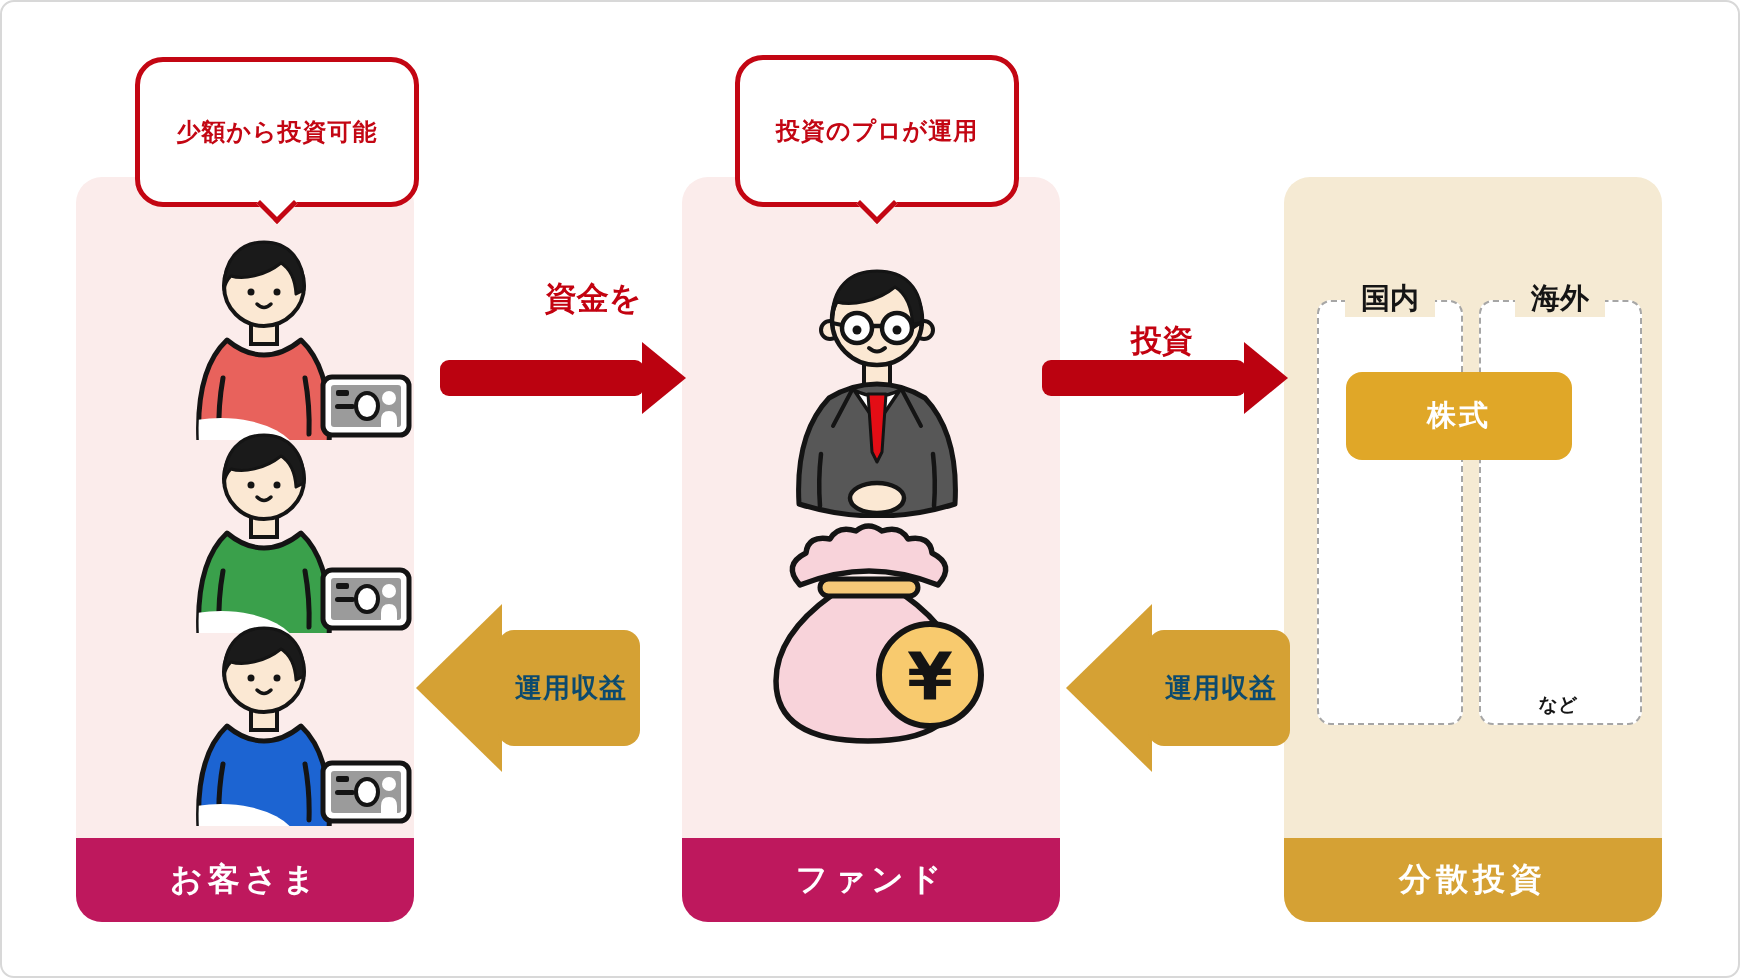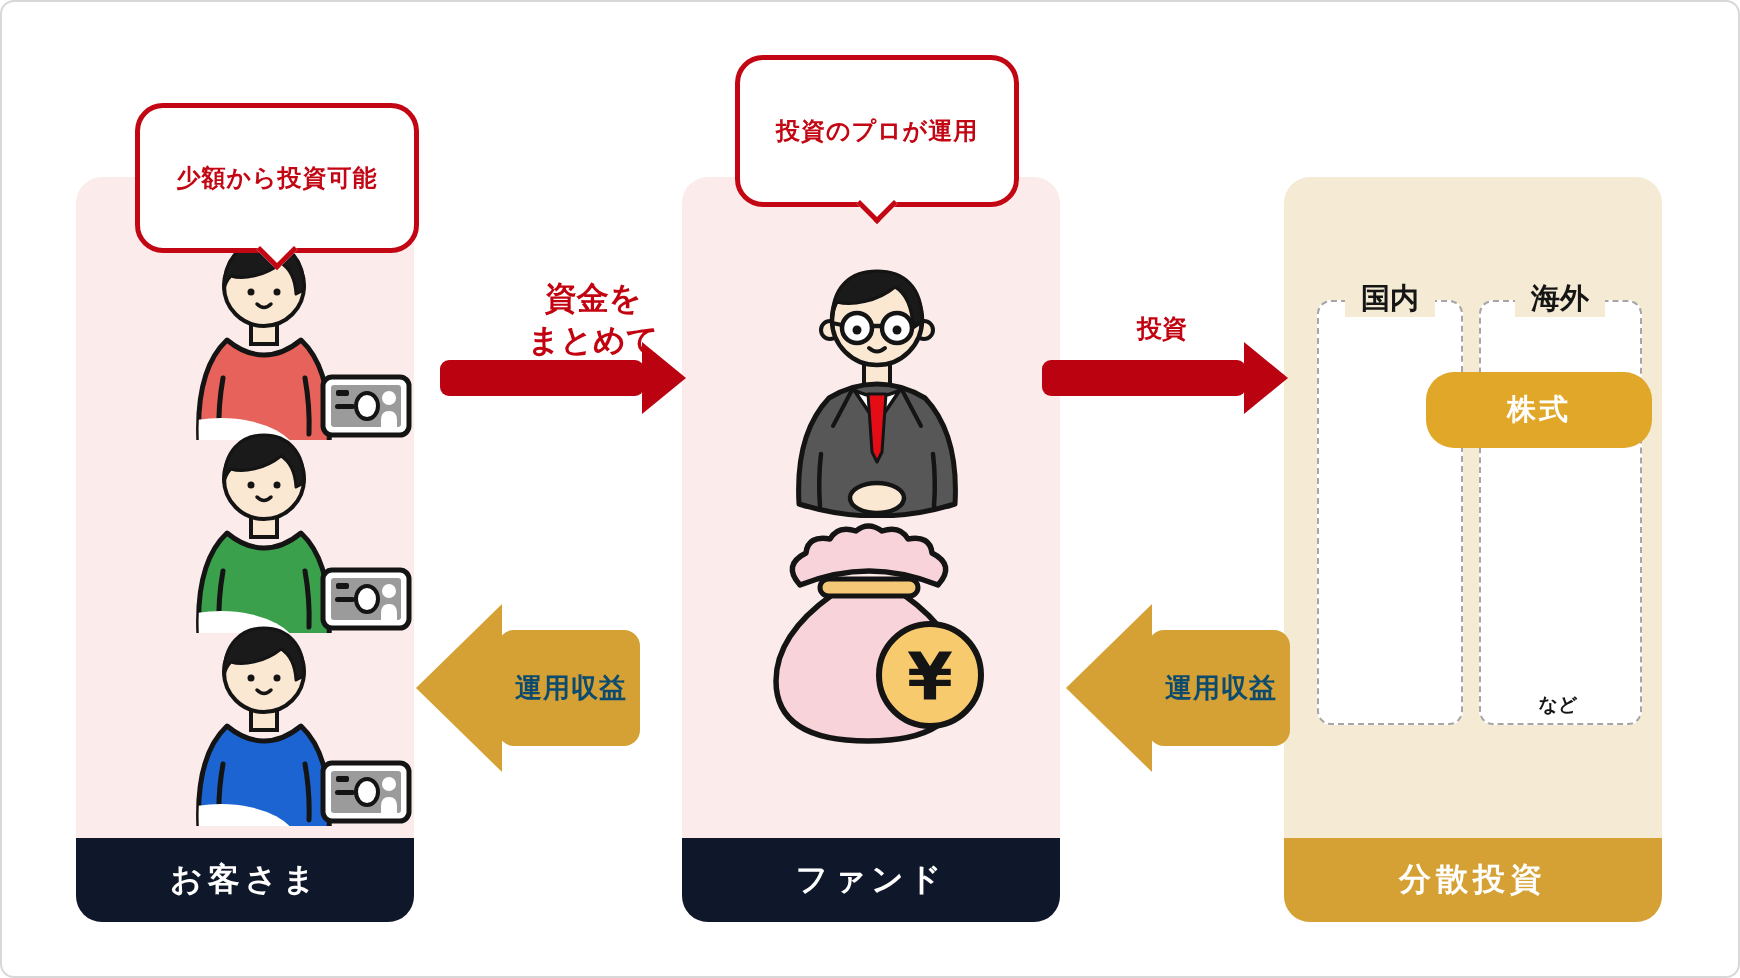--- a/index.html
+++ b/index.html
@@ -8,28 +8,28 @@
          font-family:"Liberation Sans","DejaVu Sans",sans-serif;}
 
   
   .panel{position:absolute;top:175px;height:745px;border-radius:26px;}
   .panel-customers{left:74px;width:338px;background:#FBECEB;}
   .panel-fund{left:680px;width:378px;background:#FBECEB;}
   .panel-div{left:1282px;width:378px;background:#F5EAD3;}
   .panel-footer{position:absolute;left:0;right:0;bottom:0;height:84px;border-radius:0 0 26px 26px;
       display:flex;align-items:center;justify-content:center;color:#fff;font-weight:800;
       font-size:32px;letter-spacing:5px;}
-  .footer-red{background:#0f172a;}
+  .footer-red{background:#be185d;}
   .footer-gold{background:#D5A134;}
 
   
   .bubble{position:absolute;background:#fff;border:5px solid #C30613;border-radius:28px;
       display:flex;align-items:center;justify-content:center;color:#C30613;font-weight:800;
       font-size:24px;letter-spacing:1px;z-index:6;}
-  .bubble-left{left:133px;top:55px;width:274px;height:140px;margin-top:46px;}
+  .bubble-left{left:133px;top:55px;width:274px;height:140px;}
   .bubble-middle{left:733px;top:53px;width:274px;height:142px;}
   .bubble-tail{position:absolute;left:50%;bottom:-16px;width:24px;height:24px;background:#fff;
       border-right:5px solid #C30613;border-bottom:5px solid #C30613;
       transform:translateX(-50%) rotate(45deg);}
 
   
   .customer-svg{position:absolute;width:190px;height:212px;z-index:2;}
   #p1{left:167px;top:226px;color:#E8625C;}
   #p2{left:167px;top:419px;color:#3AA04B;}
   #p3{left:167px;top:612px;color:#1C64D2;}
@@ -38,36 +38,36 @@
   .pro-svg{position:absolute;left:755px;top:246px;width:240px;height:270px;z-index:2;}
   .bag-svg{position:absolute;left:748px;top:515px;width:235px;height:235px;z-index:2;}
 
   
   .arrow-red{position:absolute;width:250px;height:80px;z-index:2;}
   #arrow-pool{left:436px;top:336px;} #arrow-invest{left:1038px;top:336px;}
   .arrow-gold{position:absolute;width:228px;height:172px;z-index:2;}
   #arrow-ret-a{left:1062px;top:600px;} #arrow-ret-b{left:412px;top:600px;}
   .arrow-label-red{position:absolute;color:#C30210;font-weight:800;text-align:center;z-index:3;}
   #label-pool{left:486px;top:276px;width:210px;font-size:32px;line-height:1.3;}
-  #label-invest{left:1105px;top:310px;width:110px;font-size:25px;}
+  #label-invest{left:1105px;top:318px;width:110px;font-size:31px;}
   .returns-label{position:absolute;width:146px;height:116px;display:flex;align-items:center;
       justify-content:center;color:#0c4a6e;font-weight:800;font-size:27px;letter-spacing:1px;z-index:3;}
   #label-ret-a{left:1146px;top:628px;}
   #label-ret-b{left:496px;top:628px;}
 
   
   .dashed-box{position:absolute;top:298px;height:425px;background:#fff;
       border:2px dashed #A6A6A6;border-radius:14px;z-index:2;box-sizing:border-box;}
   #box-domestic{left:1315px;width:146px;}
   #box-overseas{left:1477px;width:163px;}
   .region-label{position:absolute;top:277px;height:38px;line-height:38px;text-align:center;
       font-size:29px;font-weight:800;color:#151515;z-index:4;background:#F5EAD3;}
   #label-domestic{left:1343px;width:90px;}
   #label-overseas{left:1513px;width:90px;}
-  .asset-btn{position:absolute;left:1424px;width:226px;height:76px;border-radius:28px;
+  .asset-btn{position:absolute;left:1344px;width:226px;height:88px;border-radius:16px;
       display:flex;align-items:center;justify-content:center;color:#fff;font-size:29px;
       font-weight:800;letter-spacing:3px;z-index:3;}
   #asset-stocks{top:370px;background:#E0A728;}
   #asset-realestate{top:473px;background:#CB9128;}
   #asset-bonds{top:578px;background:#A37C2C;}
   .etc-label{position:absolute;left:1500px;top:690px;width:112px;text-align:center;
       font-size:19px;font-weight:800;color:#151515;z-index:4;}
 </style>
 </head>
 <body>
@@ -184,21 +184,20 @@
   </svg>
 
   <svg id="arrow-pool" class="arrow-red" viewBox="0 0 250 80">
       <use href="#g-arrow-right"></use>
     </svg>
   <svg id="arrow-invest" class="arrow-red" viewBox="0 0 250 80">
       <use href="#g-arrow-right"></use>
     </svg>
   <div id="label-pool" class="arrow-label-red">
     <div>資金を</div>
-    <div>まとめて</div>
   </div>
   <div id="label-invest" class="arrow-label-red">投資</div>
 
   <svg id="arrow-ret-a" class="arrow-gold" viewBox="0 0 228 172">
       <use href="#g-arrow-left"></use>
     </svg>
   <svg id="arrow-ret-b" class="arrow-gold" viewBox="0 0 228 172">
       <use href="#g-arrow-left"></use>
     </svg>
   <div id="label-ret-a" class="returns-label">運用収益</div>

